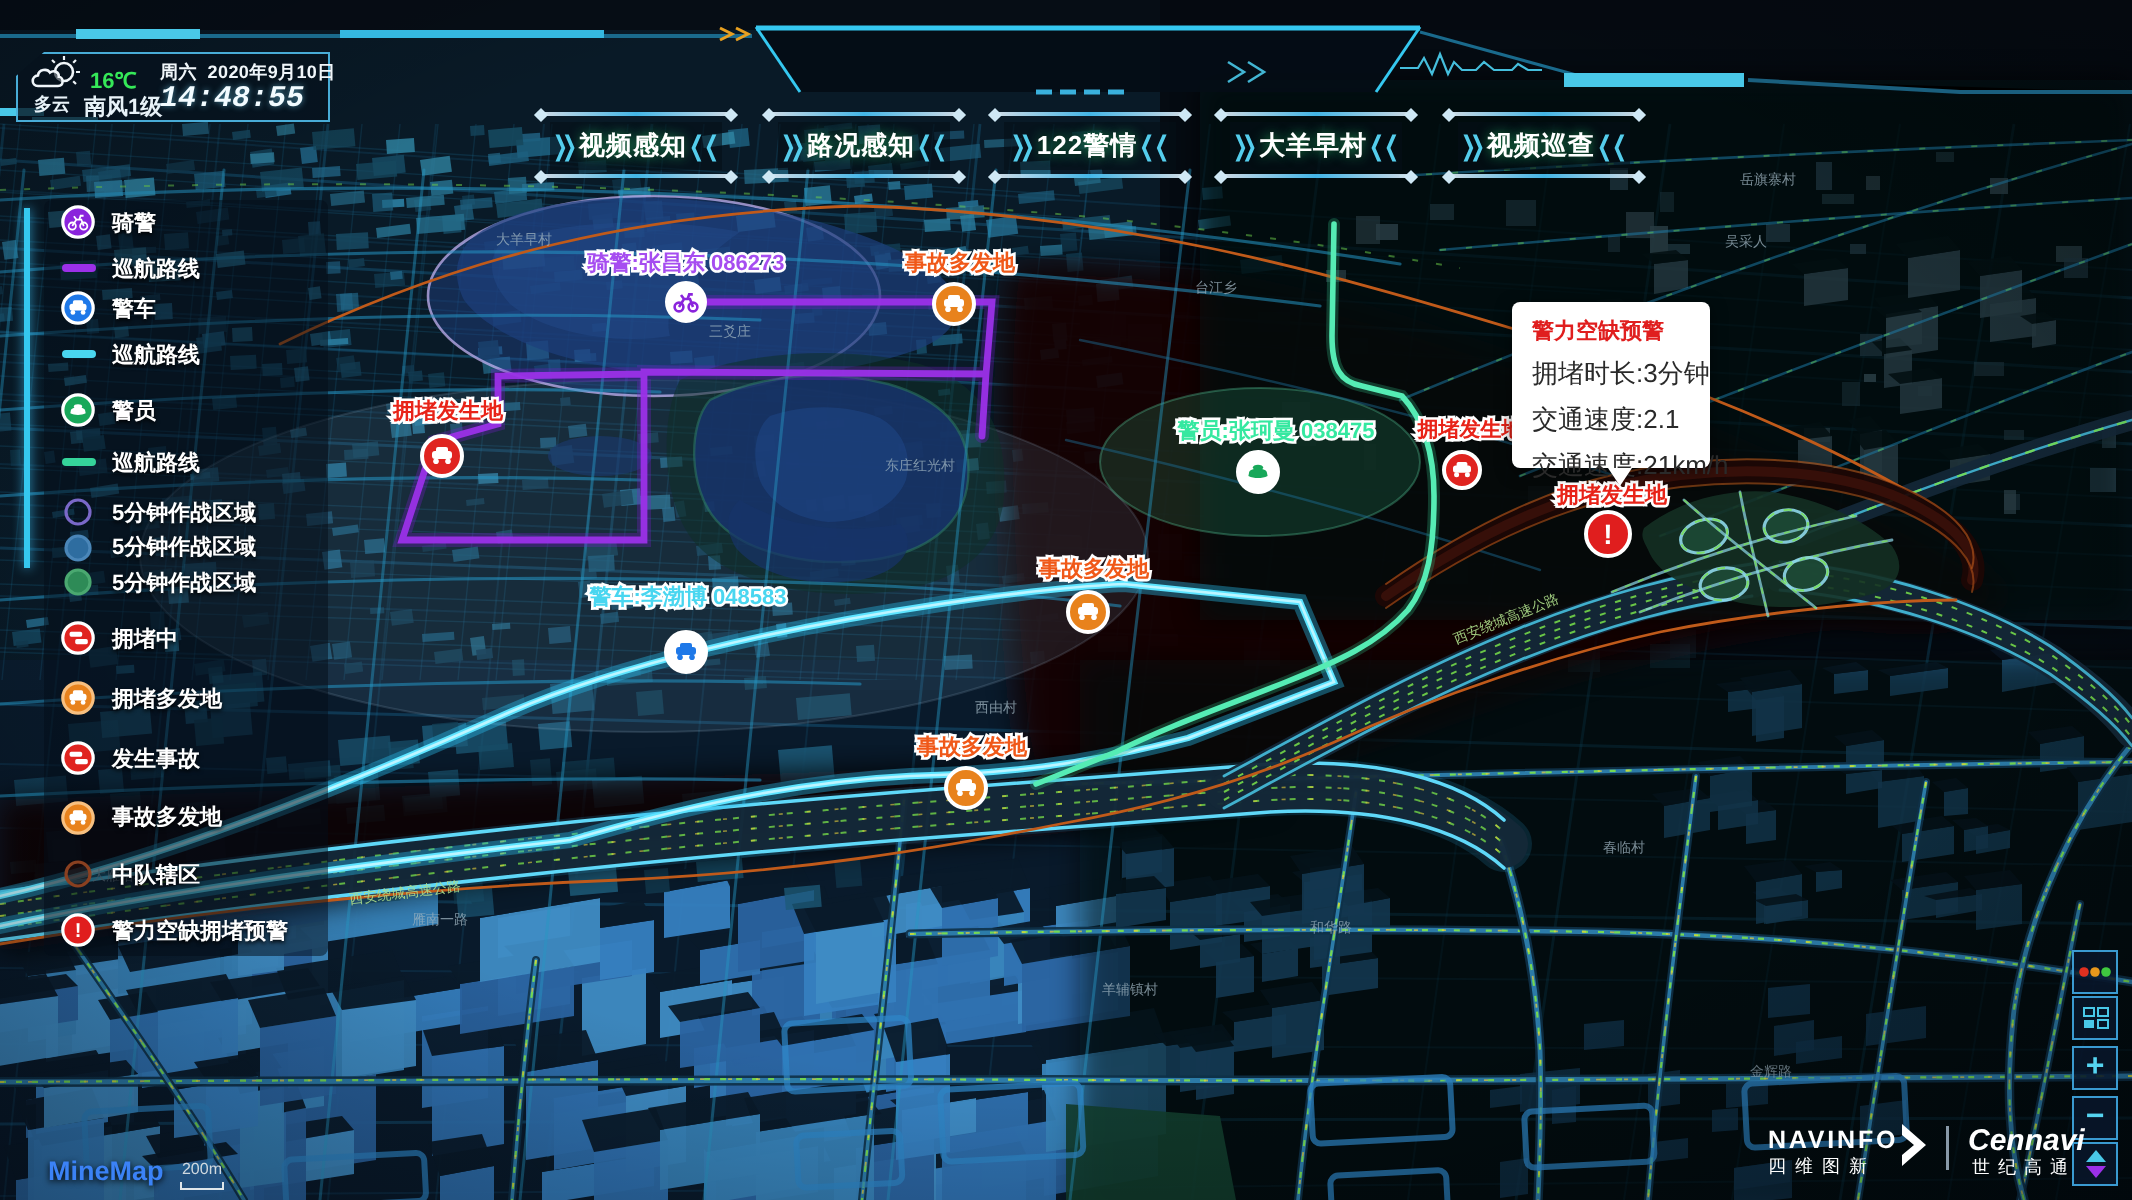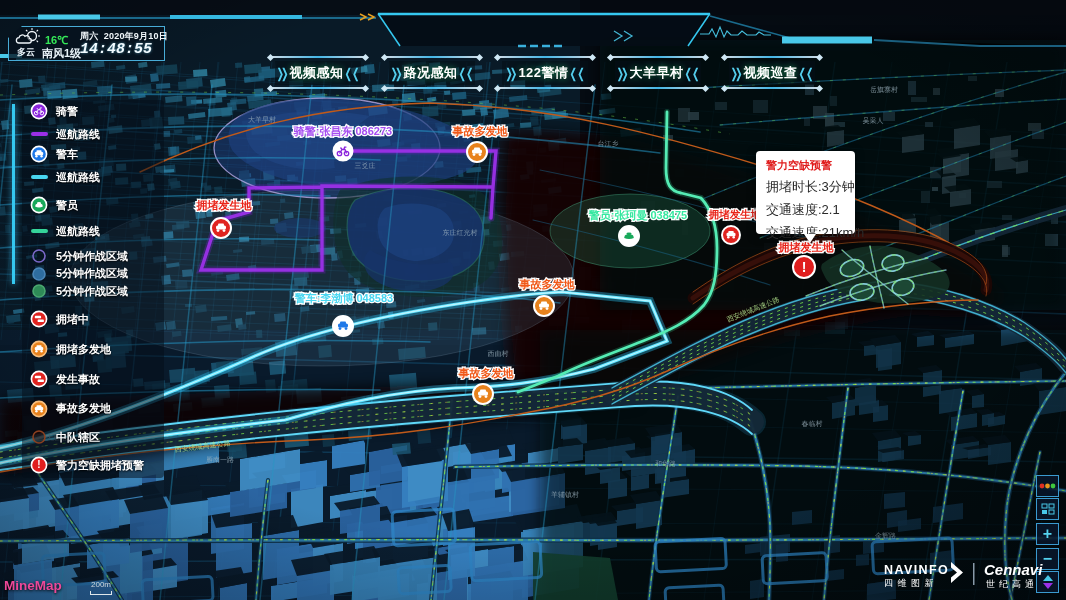--- a/index.html
+++ b/index.html
@@ -57,21 +57,21 @@
   border-left:6px solid transparent; border-right:6px solid transparent; border-top:9px solid #ffffff; }
 #popup .pt { color:#e01e1e; font-size:11px; font-weight:bold; margin:7px 0 0 10px; }
 #popup .pr { color:#2a2a2a; font-size:13px; margin:5px 0 0 10px; white-space:nowrap; }
 
 
 #toolbar { position:absolute; left:1036px; top:475px; width:23px; height:120px; }
 .tb-btn { position:absolute; left:0; width:23px; height:22px; background:rgba(8,22,44,0.85);
   border:1px solid #3a9ad0; color:#55d4f0; display:flex; align-items:center; justify-content:center; }
 
 
-#minemap { position:absolute; left:4px; top:578px; color:#ec4899; font-size:13.5px; font-weight:bold;
+#minemap { position:absolute; left:24px; top:578px; color:#3b82f6; font-size:13.5px; font-weight:bold;
   text-shadow:0 1px 3px #000; }
 #scale { position:absolute; left:62px; top:580px; width:50px; color:#cfd8de; font-size:8px; text-align:center;padding-left:28px; }
 #scale .bar { margin-top:2px; height:4px; border-left:1.5px solid #dfe6ea; border-right:1.5px solid #dfe6ea;
   border-bottom:1.5px solid #dfe6ea; }
 </style>
 </head>
 <body>
 <div id="stage">
 
 <svg width="1066" height="600" viewBox="0 0 1066 600" style="position:absolute;left:0;top:0">

